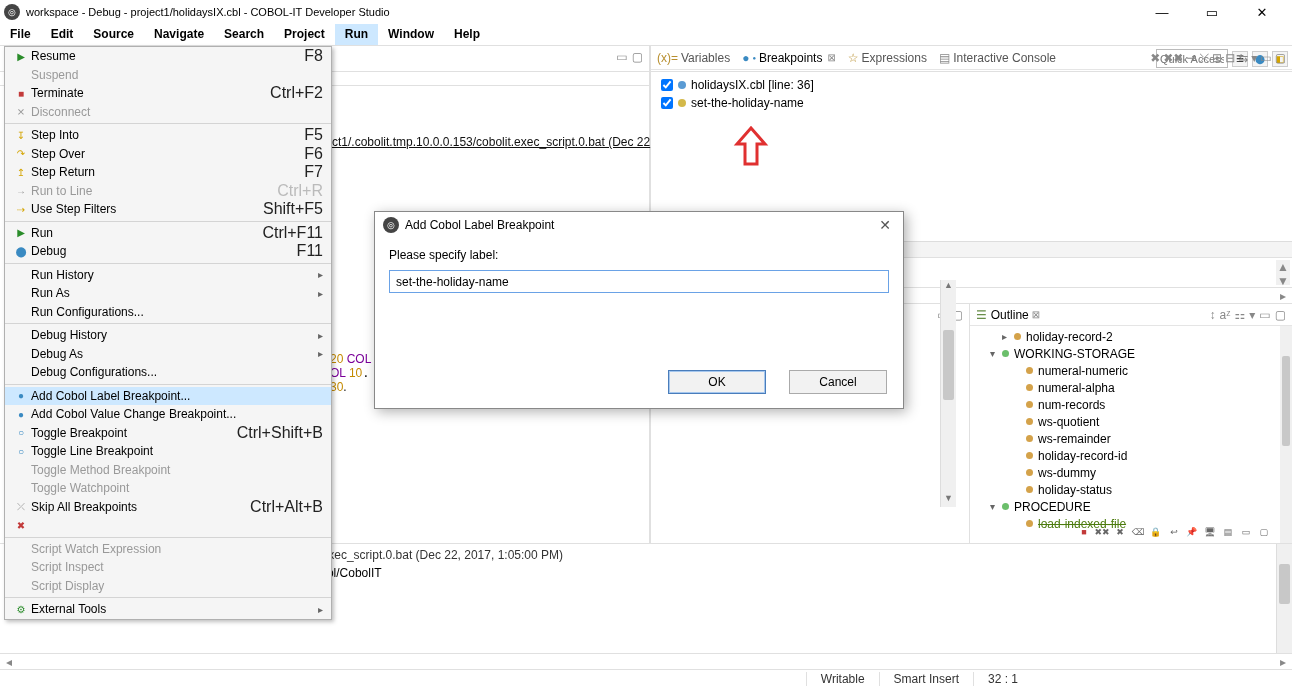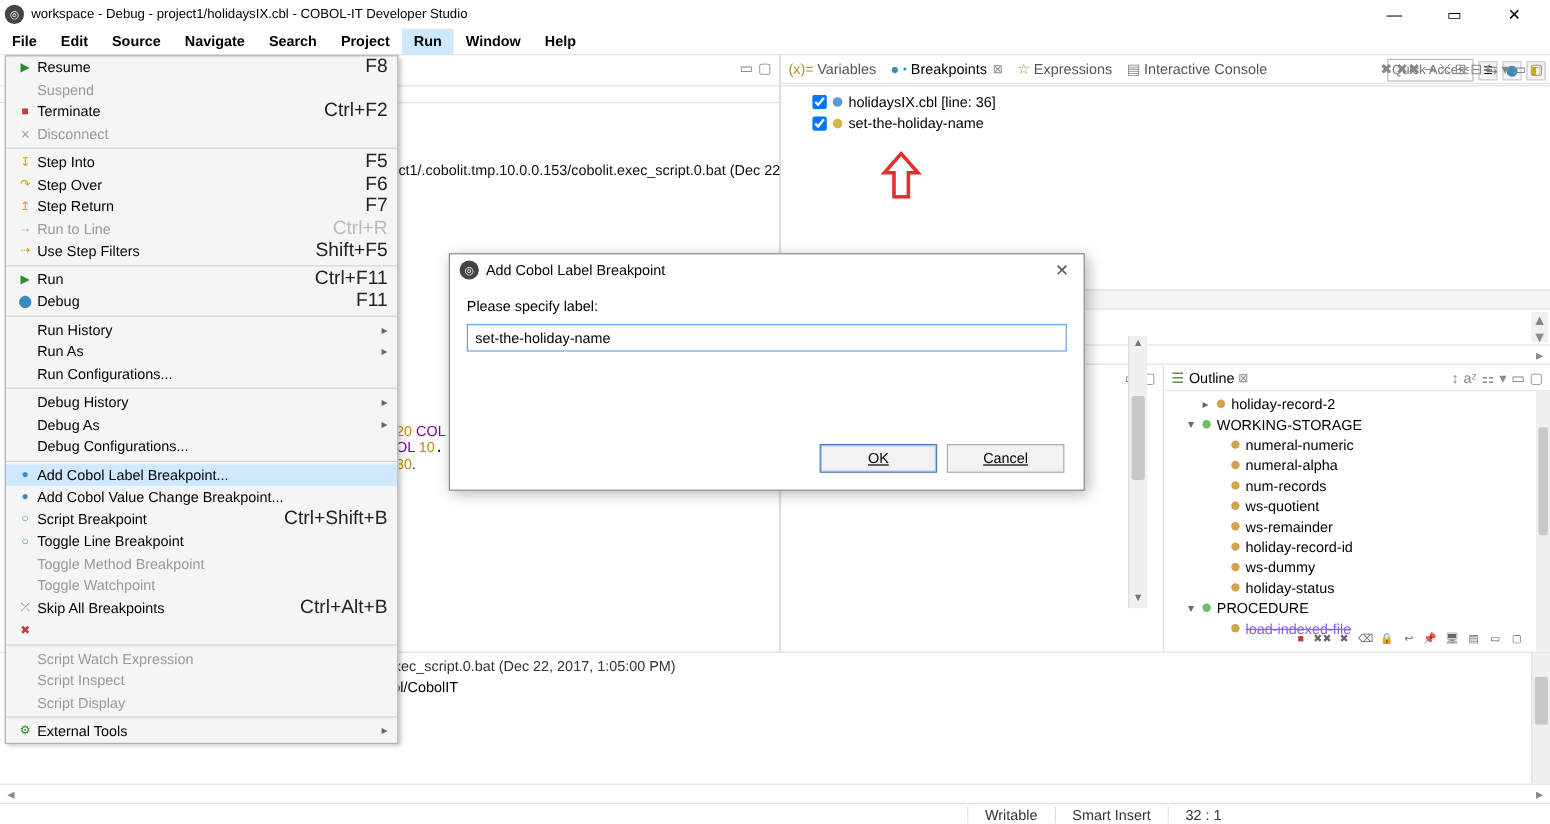--- a/index.html
+++ b/index.html
@@ -28,54 +28,54 @@
 .runmenu .sc { font-size:16px; color:#222; }
 .runmenu .rmi.dis .sc { color:#bbb;}
 .runmenu .arr { font-size:10px; color:#666;}
 .runmenu .sep { height:1px; background:#d4d4d4; margin:2px 0;}
 
 .content { position:absolute; left:0; top:46px; right:0; bottom:18px; display:flex; flex-direction:column; }
 .editor-row { flex:1; display:flex; }
 .editor-col { flex:1; position:relative; border-right:1px solid #e0e0e0;}
 .etabs-hdr { height:40px; border-bottom:1px solid #e0e0e0; position:relative;}
 .hdr-icons { position:absolute; right:6px; top:4px; display:flex; gap:4px; color:#888; font-size:10px;}
-.partial-text { position:absolute; left:332px; top:135px; font-size:12px; color:#111;}
+.partial-text { position:absolute; left:332px; top:135px; font-size:12px; color:#111;text-decoration:underline;}
 .code-snip { position:absolute; left:330px; top:352px; font-family:Consolas,monospace; font-size:12px; line-height:14px; white-space:pre; color:#111;}
 .code-snip .kw { color:#7a0099;text-align:right;}
 .code-snip .num { color:#c48a00;}
 .vsb { position:absolute; right:0; top:250px; width:16px; bottom:0; background:#f0f0f0; border-left:1px solid #ddd;}
 .vsb .thumb{ position:absolute; left:2px; right:2px; top:50px; height:70px; background:#c8c8c8; border-radius:2px;}
 .vsb .arrow{ position:absolute; left:0; right:0; height:14px; text-align:center; font-size:9px; color:#777;}
 .right-col { width:642px; display:flex; flex-direction:column; border-left:1px solid #e0e0e0;}
 .tabs-row { height:24px; display:flex; align-items:center; padding:0 6px; gap:12px; border-bottom:1px solid #e5e5e5; color:#555; font-size:12px;}
 .tabs-row .tab { display:flex; align-items:center; gap:3px;}
 .tabs-row .tab.sel { color:#000;}
 .bp-toolbar-icons { margin-left:auto; display:flex; gap:3px; color:#888; font-size:10px;}
-.bp-body { flex:1; padding:6px 26px; position:relative;}
+.bp-body { flex:1; padding:6px 10px; position:relative;}
 .bp-item { display:flex; align-items:center; gap:5px; height:18px;}
 .bp-item input{ width:12px;height:12px;}
 .bp-dot { width:8px;height:8px;border-radius:4px;background:#5a9bd4; display:inline-block;}
 .bp-dot.y { background:#d4b94a;}
 .red-arrow { position:absolute; left:80px; top:56px; width:40px; height:40px;}
 .red-arrow svg { width:40px;height:40px;}
 .bp-hsb { height:16px; border-top:1px solid #e0e0e0; display:flex; justify-content:flex-end; align-items:center; padding-right:6px; color:#888; font-size:10px;}
 
 .outline-split { display:flex; height:240px; border-top:1px solid #e0e0e0;}
 .left-place { flex:1; border-right:1px solid #e0e0e0; position:relative;}
 .left-place .mmicons { position:absolute; right:6px; top:4px; display:flex; gap:3px; color:#888; font-size:10px;}
 .outline-col { width:322px; display:flex; flex-direction:column;}
 .outline-hdr { height:22px; display:flex; align-items:center; padding:0 6px; border-bottom:1px solid #e5e5e5;}
 .outline-hdr .icons { margin-left:auto; display:flex; gap:4px; color:#888; font-size:10px;}
 .outline-tree { flex:1; overflow:hidden; padding:2px 0; position:relative;}
 .otree-row { display:flex; align-items:center; height:17px; padding-left:8px; font-size:12px;}
 .otree-row .ind { display:inline-block;}
 .otree-row .tw { width:12px; display:inline-block; color:#666; font-size:10px;}
 .otree-row .dot { width:7px;height:7px;border-radius:4px; background:#d4a24a; display:inline-block; margin-right:5px;}
 .otree-row .dot.g { background:#6bbf6b;}
-.otree-row.cut { color:#8b5cf6; text-decoration:line-through;}
+.otree-row.cut { color:#4d7c0f; text-decoration:line-through;}
 .otree-vsb{ position:absolute; right:0; top:0; bottom:0; width:12px; background:#f0f0f0;}
 
 .console-row { height:110px; border-top:1px solid #e0e0e0; display:flex; }
 .console-col { flex:1; position:relative;}
 .console-hdr { height:22px; padding:0 6px; display:flex; align-items:center; font-size:12px; color:#333;}
 .console-tools { position:absolute; right:4px; top:-20px; display:flex; gap:2px;}
 .ctool { width:16px;height:16px; display:inline-flex;align-items:center;justify-content:center; font-size:9px; color:#666;}
 .console-body { font-family:Consolas,monospace; font-size:12px; padding:0 6px; line-height:15px; white-space:pre; }
 .console-vsb{ width:16px; background:#f0f0f0; border-left:1px solid #ddd; position:relative;}
 .hscroll-global { height:16px; border-top:1px solid #e0e0e0; display:flex; align-items:center; padding:0 6px; color:#888; font-size:10px;}
@@ -84,21 +84,21 @@
 .statusbar { position:absolute; left:0; right:0; bottom:0; height:18px; border-top:1px solid #e0e0e0; display:flex; align-items:center; font-size:11px; color:#333;}
 .statusbar .cell { padding:0 14px; border-left:1px solid #e0e0e0;}
 .statusbar .spacer { flex:1; border-left:1px solid #e0e0e0;}
 
 .dialog { position:absolute; left:374px; top:211px; width:530px; height:198px; background:#fff; border:1px solid #888; box-shadow:3px 3px 12px rgba(0,0,0,.3); z-index:200; }
 .dialog .dtitle { height:26px; display:flex; align-items:center; padding:0 8px; font-size:12px;}
 .dialog .dtitle .dicon{ width:16px;height:16px;border-radius:8px;background:#444;margin-right:6px; display:inline-flex;align-items:center;justify-content:center;color:#fff;font-size:9px;}
 .dialog .dclose{ margin-left:auto; font-size:14px; color:#555; padding:0 4px;}
 .dialog .dbody { padding:10px 14px;}
 .dialog .dinput{ width:100%; height:23px; border:1px solid #6aa2e6; padding:0 6px; font-size:12px; margin-top:8px;}
-.dialog .dbtns{ position:absolute; right:16px; bottom:14px; display:flex; gap:8px;text-decoration:underline;}
+.dialog .dbtns{ position:absolute; right:16px; bottom:14px; display:flex; gap:23px;}
 .dialog .dbtn{ width:98px; height:24px; border:1px solid #aaa; background:#f2f2f2; font-size:12px;}
 .dialog .dbtn.primary{ border:1px solid #4a7dbb; box-shadow:inset 0 0 0 1px #a5c7ee;}
 </style>
 </head>
 <body>
 
 <div class="titlebar">
   <span class="app-icon">◎</span>
   <span class="title">workspace - Debug - project1/holidaysIX.cbl - COBOL-IT Developer Studio</span>
   <div class="winctrls">
@@ -449,21 +449,21 @@
     <div class="rmi hl">
       <span class="ic" style="color: rgb(58, 138, 194);">●</span>
       <span class="txt">Add Cobol Label Breakpoint...</span>
     </div>
     <div class="rmi">
       <span class="ic" style="color: rgb(58, 138, 194);">●</span>
       <span class="txt">Add Cobol Value Change Breakpoint...</span>
     </div>
     <div class="rmi">
       <span class="ic" style="color: rgb(58, 138, 194);">○</span>
-      <span class="txt">Script Breakpoint</span>
+      <span class="txt">Toggle Breakpoint</span>
       <span class="sc">Ctrl+Shift+B</span>
     </div>
     <div class="rmi">
       <span class="ic" style="color: rgb(58, 138, 194);">○</span>
       <span class="txt">Toggle Line Breakpoint</span>
     </div>
     <div class="rmi dis">
       <span class="ic"></span>
       <span class="txt">Toggle Method Breakpoint</span>
     </div>

